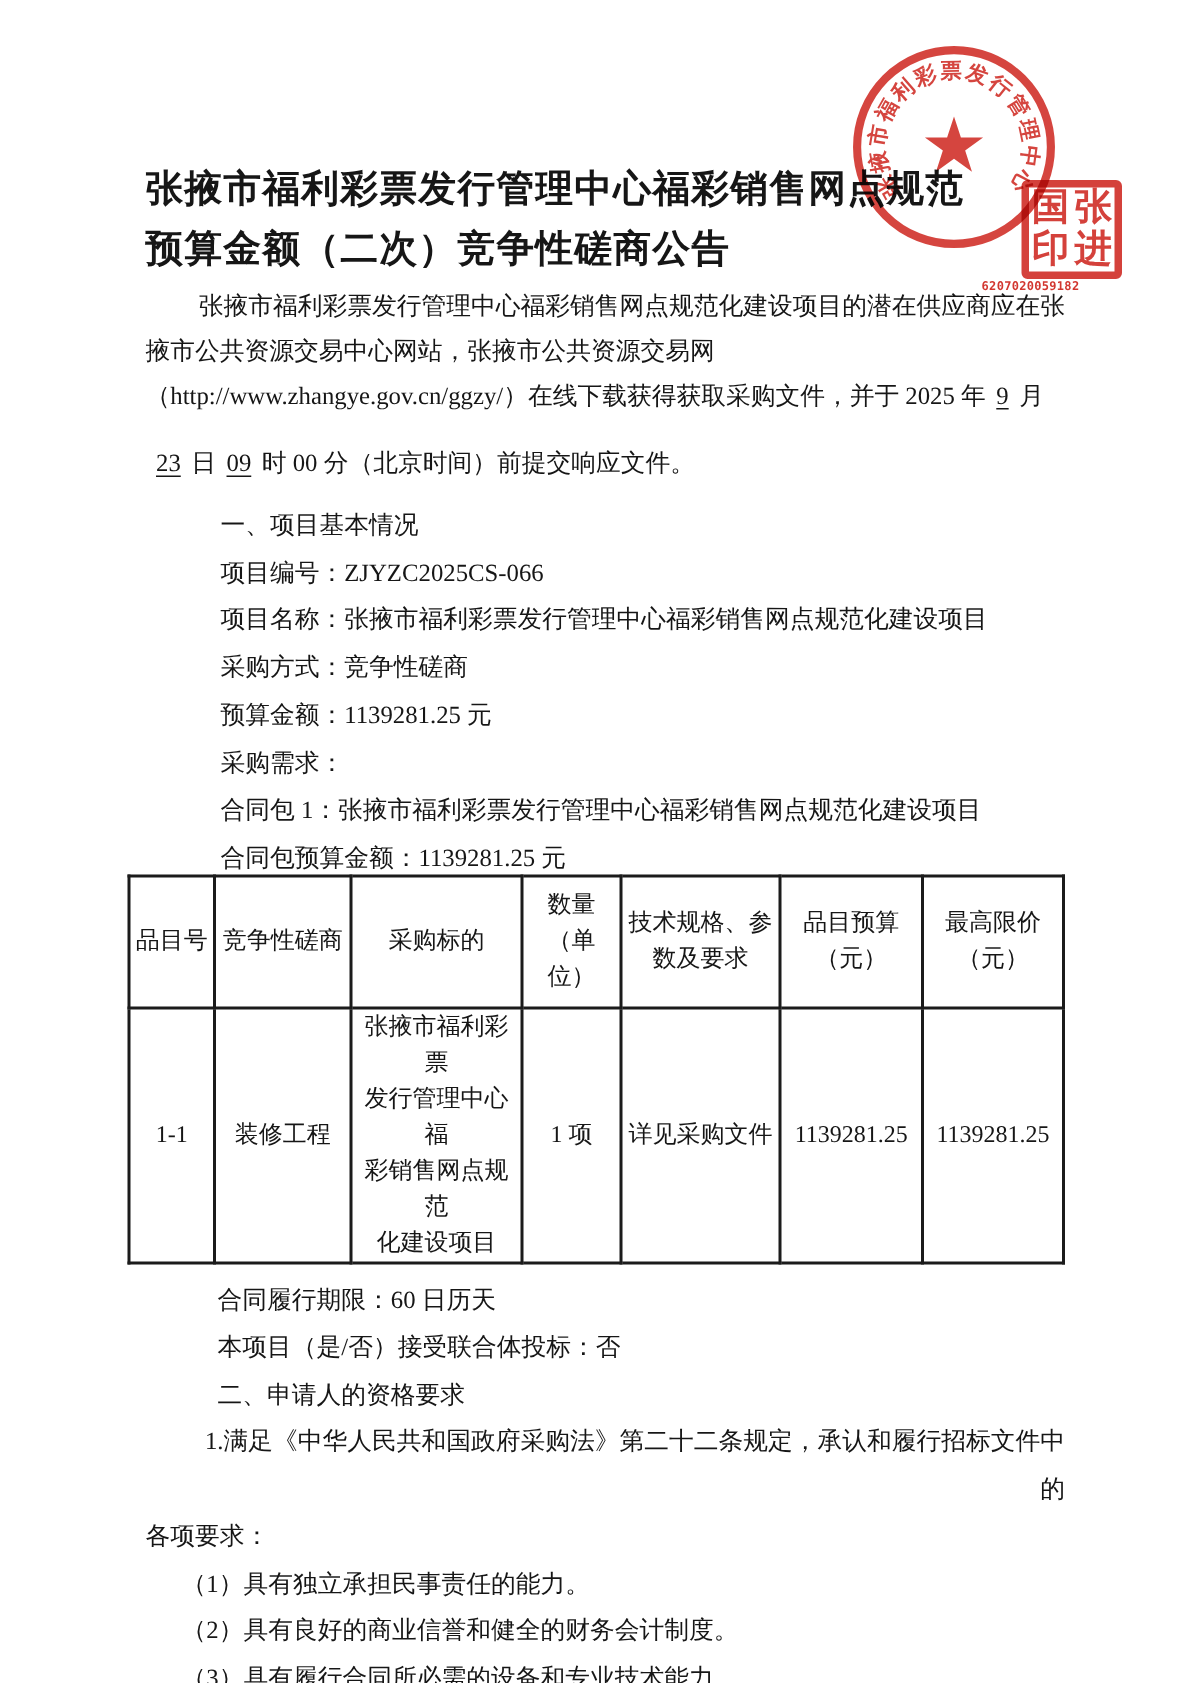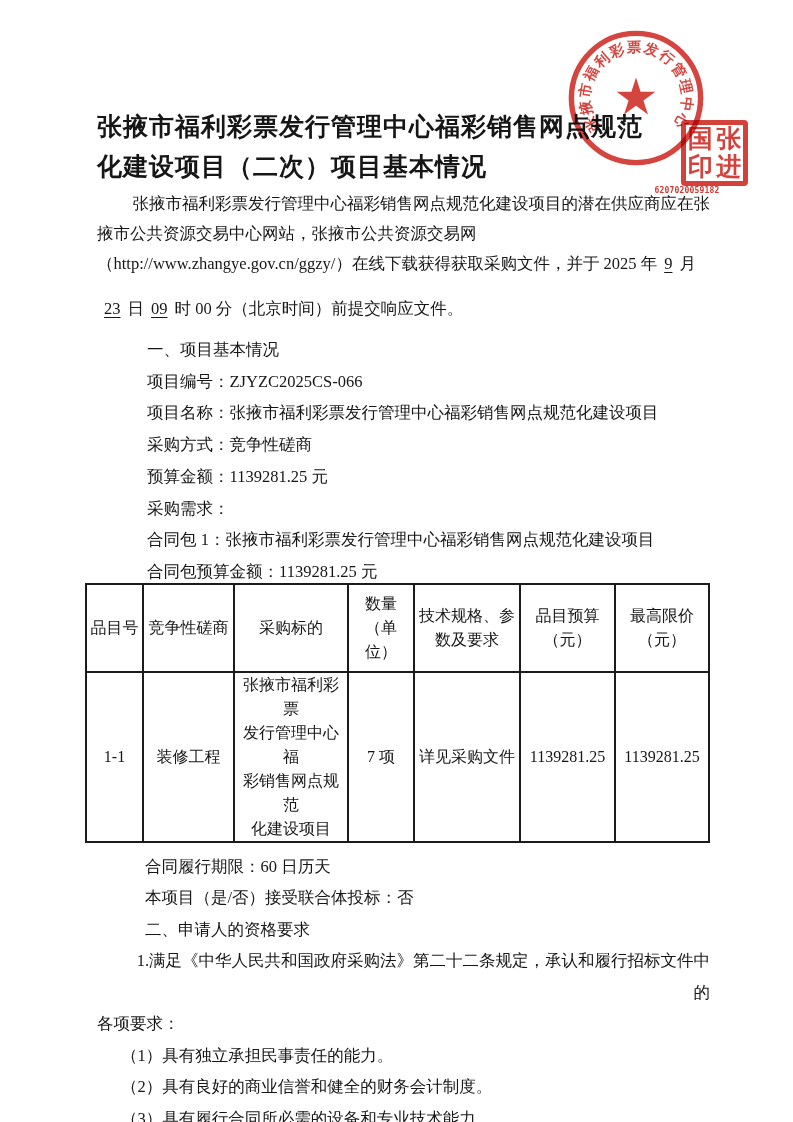--- a/index.html
+++ b/index.html
@@ -78,21 +78,21 @@
   <div class="seal-square">
     <span>国</span>
     <span>张</span>
     <span>印</span>
     <span>进</span>
   </div>
   <div class="seal-num">6207020059182</div>
 
   <div class="title">
     <div>张掖市福利彩票发行管理中心福彩销售网点规范</div>
-    <div>化建设项目（二次）项目基本情况</div>
+    <div>预算金额（二次）竞争性磋商公告</div>
   </div>
 
   <div class="intro">
     <div class="iline indent">张掖市福利彩票发行管理中心福彩销售网点规范化建设项目的潜在供应商应在张</div>
     <div class="iline">掖市公共资源交易中心网站，张掖市公共资源交易网</div>
     <div class="iline"><span>（http://www.zhangye.gov.cn/ggzy/）在线下载获得获取采购文件，并于 2025 年</span><span class="u">9</span><span>月</span></div>
     <div class="iline gap-top"><span class="u">23</span><span>日</span><span class="u">09</span><span>时 00 分（北京时间）前提交响应文件。</span></div>
   </div>
 
   <div class="sec1">
@@ -132,21 +132,21 @@
       </tr>
     </thead>
     <tbody>
       <tr>
         <td>1-1</td>
         <td>装修工程</td>
         <td>张掖市福利彩票
 发行管理中心福
 彩销售网点规范
 化建设项目</td>
-        <td>7 项</td>
+        <td>1 项</td>
         <td>详见采购文件</td>
         <td>1139281.25</td>
         <td>1139281.25</td>
       </tr>
     </tbody>
   </table>
 
   <div class="post">
     <div class="pline ind48">合同履行期限：60 日历天</div>
     <div class="pline ind48">本项目（是/否）接受联合体投标：否</div>

